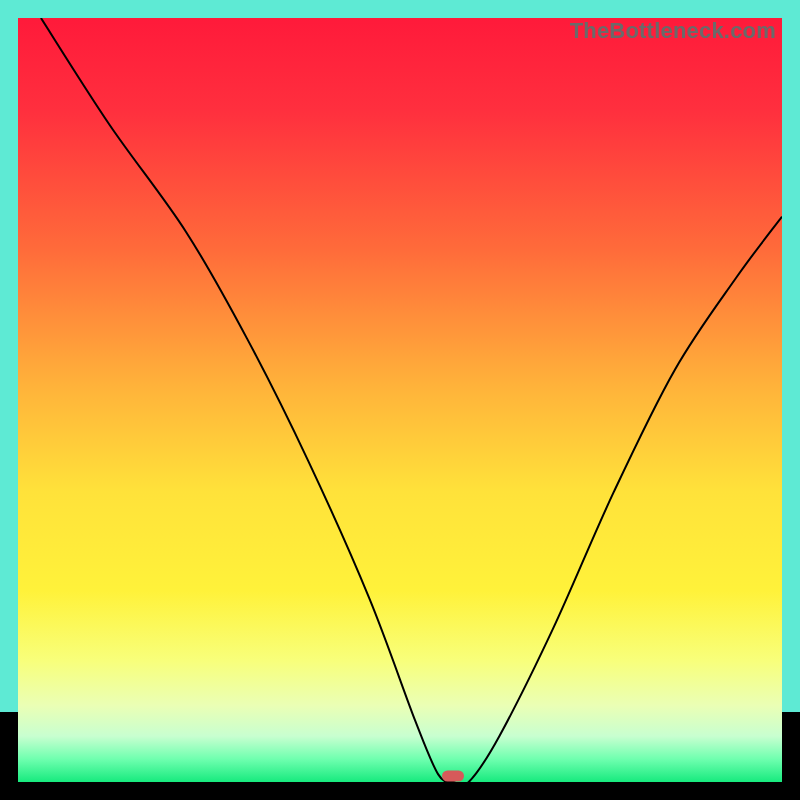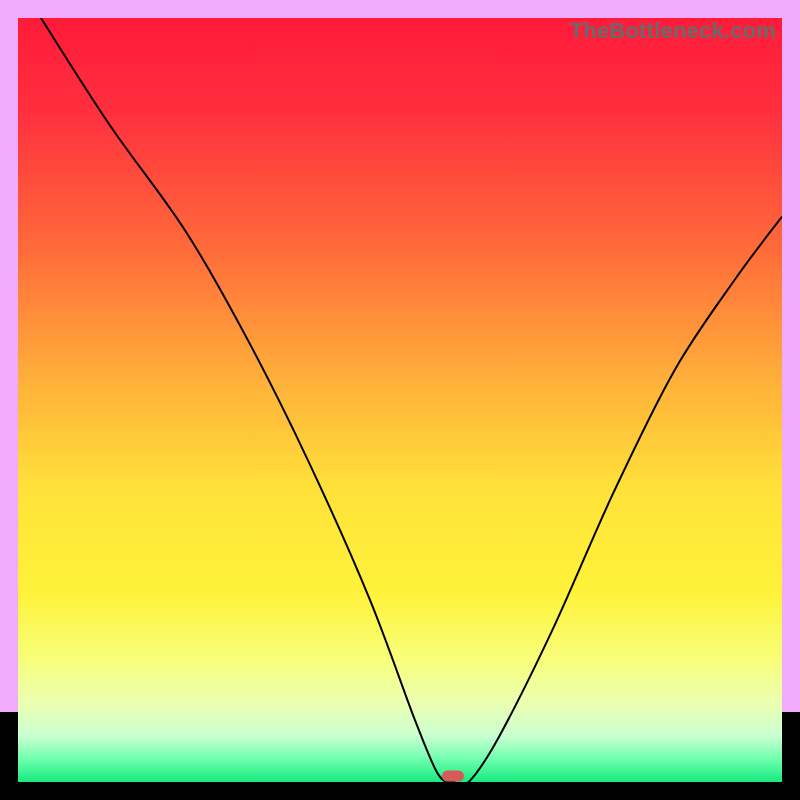--- a/index.html
+++ b/index.html
@@ -1,21 +1,21 @@
 <!DOCTYPE html>
 <html><head>
 <meta charset="utf-8">
 <style>
   * { margin: 0; padding: 0; box-sizing: border-box; }
   html, body { width: 800px; height: 800px; overflow: hidden; background: #000; }
   .frame {
     position: relative;
     width: 800px;
     height: 712px;
-    background: #f0abfc;
+    background: #5eead4;
   }
   .plot-area {
     position: absolute;
     left: 18px;
     top: 18px;
     width: 764px;
     height: 764px;
     overflow: hidden;
   }
   .gradient-bg {

